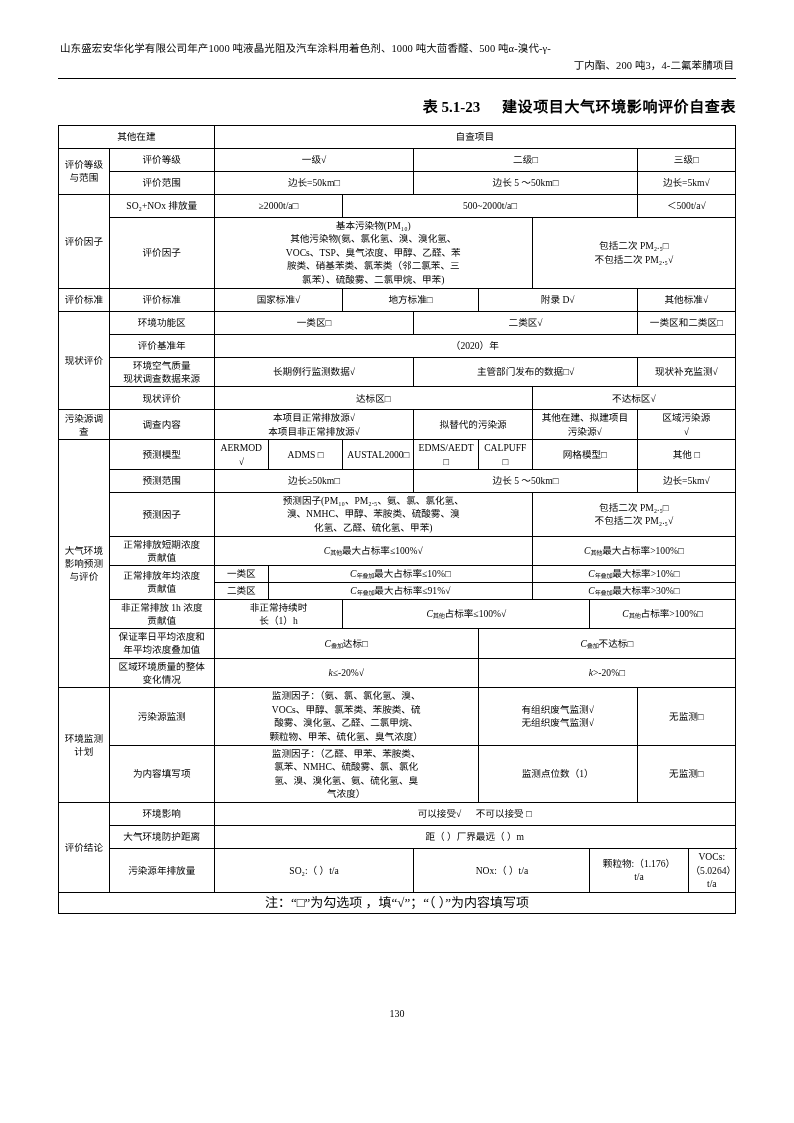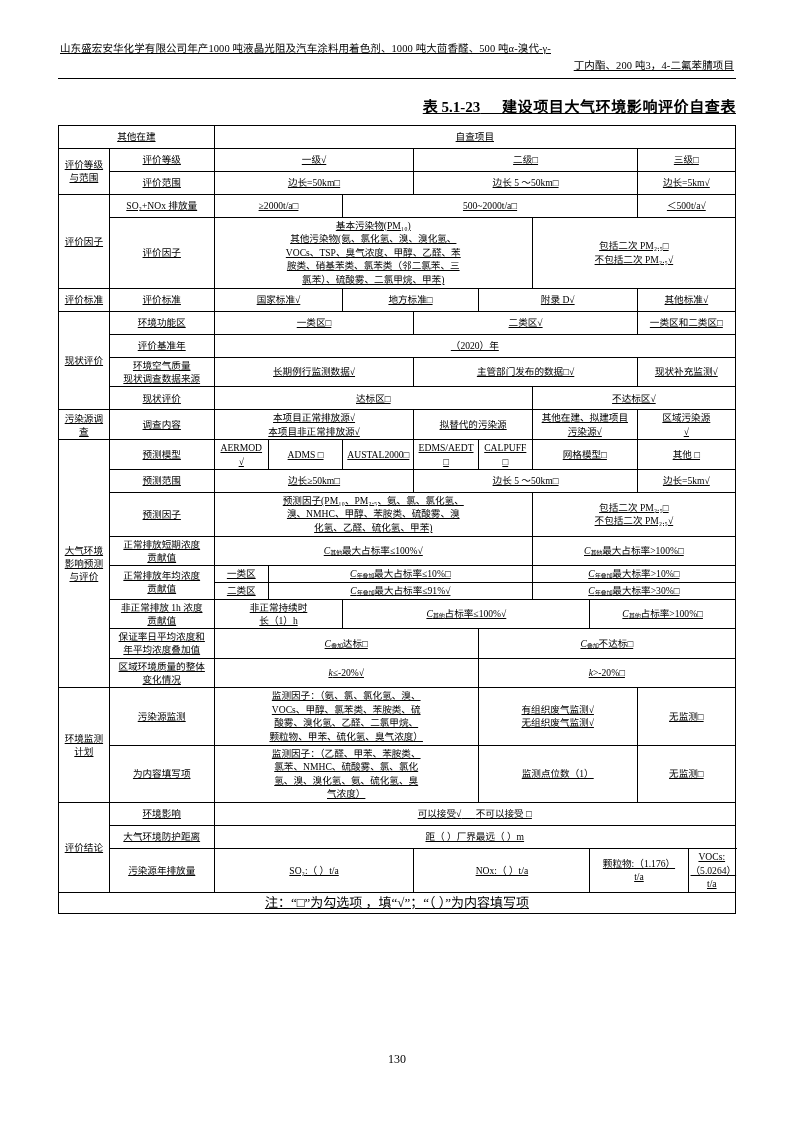--- a/index.html
+++ b/index.html
@@ -9,21 +9,20 @@
     background:#fff;
     font-family:"Liberation Serif","DejaVu Serif",serif;
     color:#000;
     -webkit-font-smoothing:none;
   }
   .page{
     position:relative;
     width:794px;height:1123px;
     box-sizing:border-box;
     padding:40px 58px 0 58px;
-    text-decoration:underline;
   }
   
   .doc-header{
     font-size:10.5px;
     line-height:1.65;
     text-align:justify;
     letter-spacing:.1px;
     padding:0 2px;
   }
   .doc-header .line2{text-align:right;}
@@ -65,23 +64,23 @@
   .note-row td{
     text-align:center;
     padding:3px 2px;
     font-size:13px;
   }
   .multi{line-height:1.42;}
   
   .page-number{
     position:absolute;
     left:0;right:0;
-    top:1052px;
+    top:1008px;
     text-align:center;
-    font-size:12px;
+    font-size:10px;
   }
 </style>
 </head>
 <body>
 
 <div class="page">
 
   <div class="doc-header">
     <div>山东盛宏安华化学有限公司年产1000 吨液晶光阻及汽车涂料用着色剂、1000 吨大茴香醛、500 吨α-溴代-γ-</div>
     <div class="line2">丁内酯、200 吨3，4-二氟苯腈项目</div>

